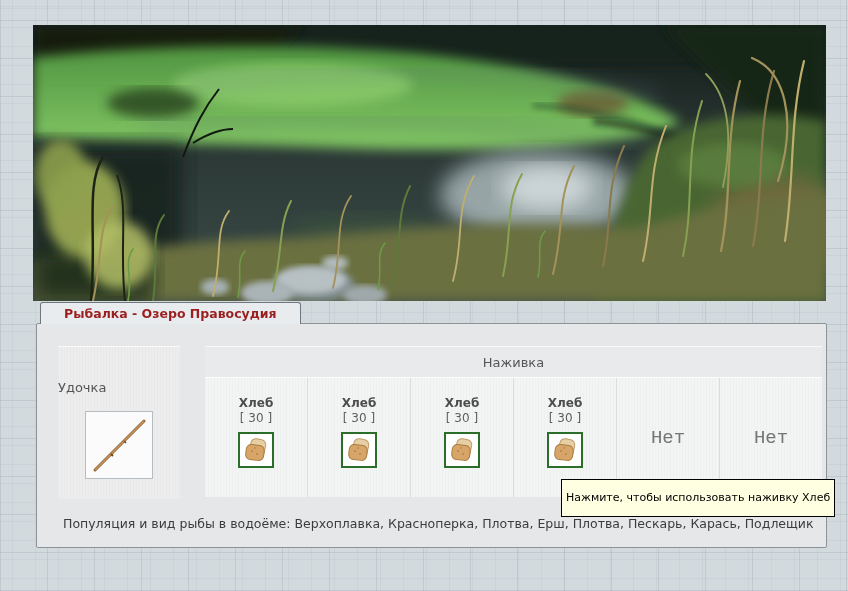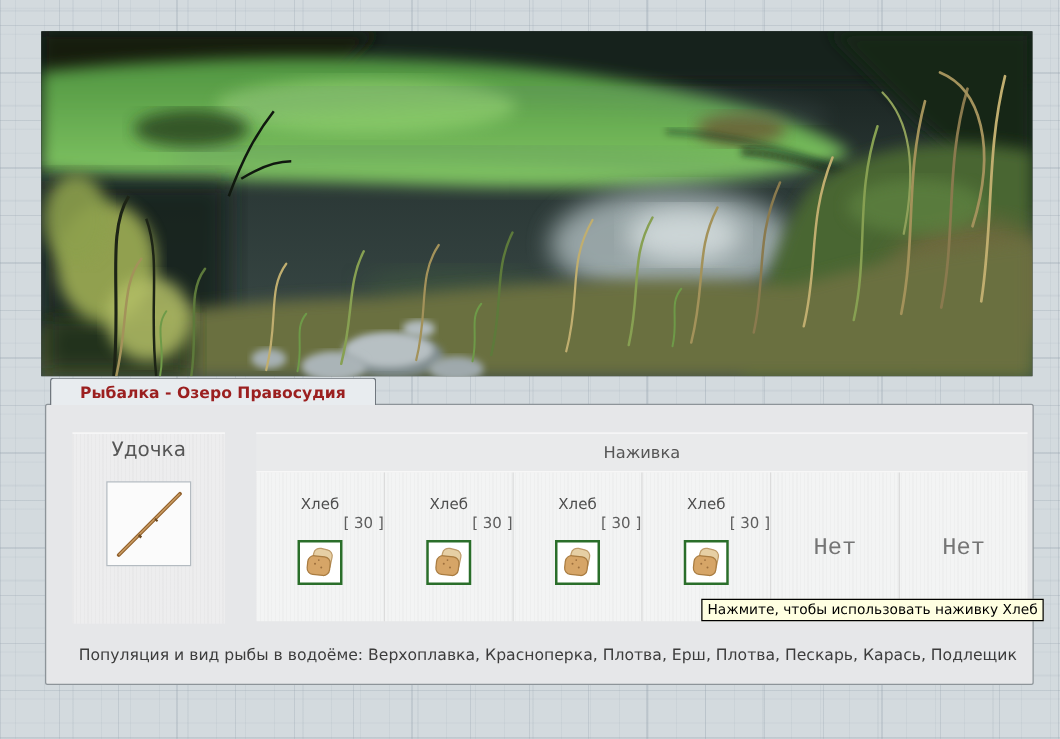--- a/index.html
+++ b/index.html
@@ -29,53 +29,53 @@
   .panel{
     position:absolute;left:36px;top:323px;width:791px;height:225px;
     background:#e6e7e9;border:1px solid #8d9499;border-radius:2px;
     box-sizing:border-box;z-index:2;
   }
   .rod-box{
     position:absolute;left:21px;top:22px;width:122px;height:152px;
     background:#ededee;border-top:1px solid #f9f9fa;
     background-image:repeating-linear-gradient(90deg, rgba(0,0,0,.02) 0 1px, transparent 1px 3px);
   }
-  .rod-header{margin-top:3px;text-align:center;font-size:16px;color:#565656;}
+  .rod-header{margin-top:33px;text-align:left;font-size:13px;color:#565656;}
   .rod-img{
     width:66px;height:66px;margin:16px auto 0;background:#fbfbfb;
     border:1px solid #b4bbc1;
   }
   .bait-box{position:absolute;left:168px;top:22px;width:617px;height:152px;}
   .bait-header{
     height:32px;background:#e9eaeb;border-top:1px solid #f9f9fa;
     border-bottom:1px solid #fbfbfb;
     text-align:center;font-size:13px;color:#565656;line-height:31px;
     box-sizing:border-box;
   }
   .bait-cells{
     display:flex;height:119px;background:#f3f4f4;
     background-image:repeating-linear-gradient(90deg, rgba(0,0,0,.018) 0 1px, transparent 1px 3px);
   }
   .cell{flex:1;border-left:1px solid #dcdcdc;box-sizing:border-box;}
   .cell:first-child{border-left:none;}
-  .slot-name{margin-top:18px;text-align:center;font-size:12px;font-weight:normal;color:#4d4d4d;}
-  .slot-count{margin-top:1px;text-align:right;font-size:12px;color:#5e5e5e;}
+  .slot-name{margin-top:18px;text-align:center;font-size:12px;font-weight:bold;color:#4d4d4d;}
+  .slot-count{margin-top:1px;text-align:center;font-size:12px;color:#5e5e5e;}
   .slot-icon{
     width:32px;height:32px;margin:7px auto 0;background:#fff;
     border:2px solid #2a6e2a;cursor:pointer;
     display:flex;align-items:center;justify-content:center;
   }
   .slot-none{
     height:100%;display:flex;align-items:center;justify-content:center;
     font-size:19px;color:#757575;font-family:Liberation Mono, monospace;
   }
   .tooltip{
     position:absolute;left:524px;top:155px;z-index:4;
     background:#ffffe1;border:1px solid #000;color:#000;
-    font-size:11px;line-height:14px;padding:1px 4px;white-space:nowrap;
+    font-size:11px;line-height:14px;padding:11px 4px;white-space:nowrap;
   }
   .footer{
     position:absolute;left:26px;top:192px;font-size:12.5px;color:#3c3c3c;
   }
 </style>
 </head>
 <body>
 
 <div class="photo">
   <svg width="793" height="276" viewBox="0 0 793 276">

